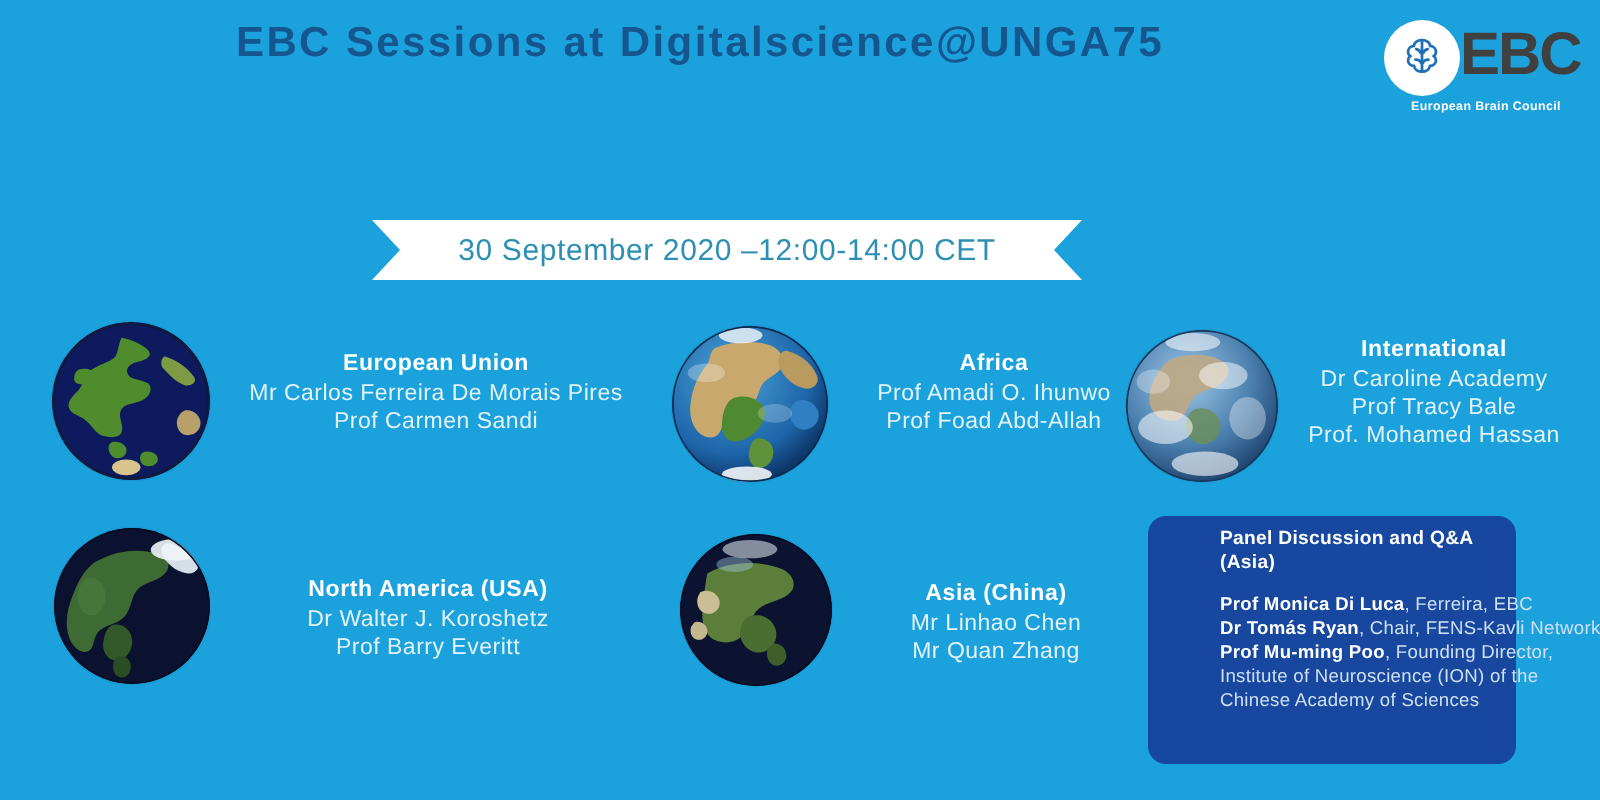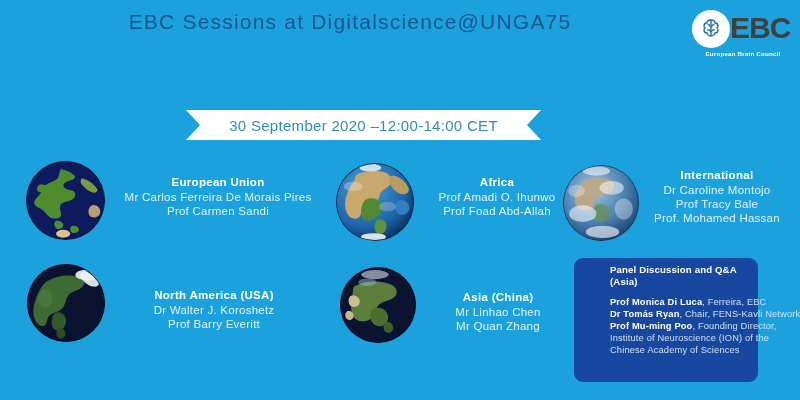--- a/index.html
+++ b/index.html
@@ -7,21 +7,21 @@
     width:800px;height:400px;overflow:hidden;
     font-family:"Liberation Sans", sans-serif;
     background:#1ba2dd;
     position:relative;
   }
   #stage{position:absolute;inset:0;background:#1ba2dd;}
 
   
   .eyebrow{
     position:absolute;left:0;top:10px;width:700px;text-align:center;
-    font-size:21px;font-weight:400;letter-spacing:1.2px;
+    font-size:21px;font-weight:700;letter-spacing:1.2px;
     color:#15568f;white-space:nowrap;
   }
   .maintitle{
     position:absolute;left:52px;top:48px;width:640px;text-align:center;
     font-size:22.5px;font-weight:500;line-height:1.34;letter-spacing:.6px;
     color:#ffffff;
   }
   .maintitle .l2{display:block;}
 
   
@@ -179,21 +179,21 @@
         <ellipse cx="64" cy="30" rx="16" ry="9" fill="#ffffff" opacity=".5"></ellipse>
         <ellipse cx="52" cy="88" rx="22" ry="8" fill="#ffffff" opacity=".6"></ellipse>
         <ellipse cx="44" cy="8" rx="18" ry="6" fill="#ffffff" opacity=".55"></ellipse>
         <ellipse cx="80" cy="58" rx="12" ry="14" fill="#ffffff" opacity=".35"></ellipse>
         <ellipse cx="18" cy="34" rx="11" ry="8" fill="#ffffff" opacity=".3"></ellipse>
         <circle cx="50" cy="50" r="49.5" fill="none" stroke="#16365c" stroke-width="1.3"></circle>
       </svg>
     </div>
     <div class="rtext" style="left:634px;top:168px;width:166px;">
       <span class="rname">International</span>
-      <span class="rperson">Dr Caroline Montojo</span>
+      <span class="rperson">Dr Caroline Academy</span>
       <span class="rperson">Prof Tracy Bale</span>
       <span class="rperson">Prof. Mohamed Hassan</span>
     </div>
   </div>
 
   <div class="region">
     <div class="globe" style="left:27px;top:264px;width:78px;height:78px;">
       <svg viewBox="0 0 100 100" width="78" height="78">
         <circle cx="50" cy="50" r="50" fill="#0b1230"></circle>
         <path d="M30 20c12-6 26-7 38-3 5 2 7 7 4 11-4 6-13 6-18 11-5 5-4 13-9 18-5 5-13 5-17 10-3 4-2 10-6 12-5 2-10-3-12-8-3-8-2-17 1-25 4-11 9-22 19-26z" fill="#3e6b33"></path>

